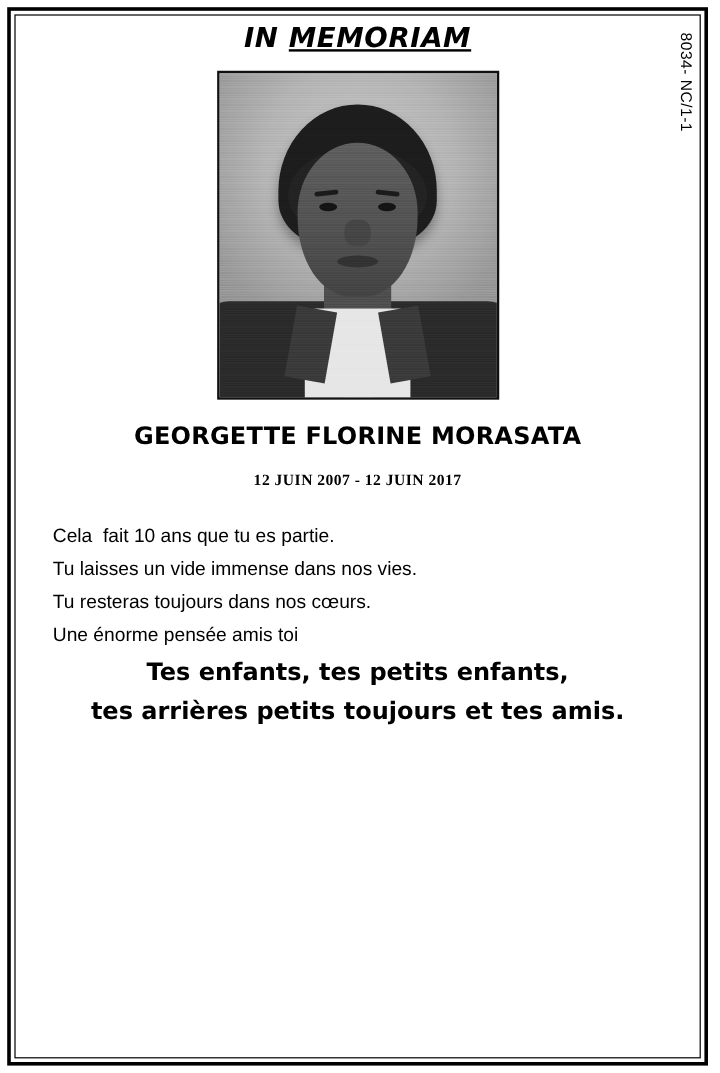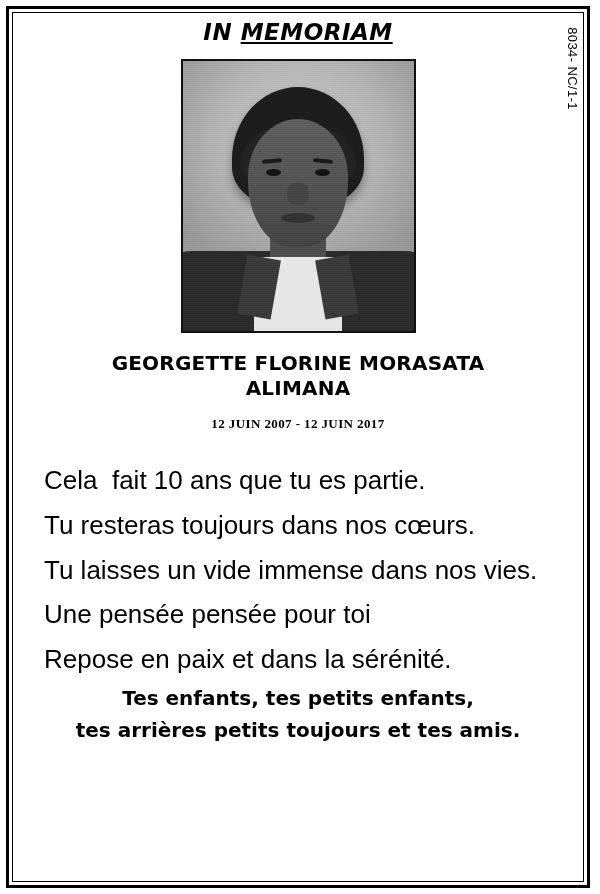--- a/index.html
+++ b/index.html
@@ -226,21 +226,21 @@
     font-family: "Liberation Serif", serif;
     font-weight: bold;
     font-size: 13px;
     letter-spacing: 0.4px;
     margin-top: 16px;
   }
 
   .poem {
     margin: 26px 0 0 26px;
     font-family: "Liberation Sans", sans-serif;
-    font-size: 26px;
+    font-size: 16px;
     line-height: 1.72;
   }
   .poem-line {
     white-space: pre-wrap;
   }
 
   .signature {
     text-align: center;
     font-family: "DejaVu Sans", sans-serif;
     font-weight: bold;
@@ -287,31 +287,29 @@
         <div class="p-eye left"></div>
         <div class="p-eye right"></div>
         <div class="p-nose"></div>
         <div class="p-mouth"></div>
         <div class="p-grain"></div>
       </div>
     </div>
 
     <div class="deceased-name">
       <span>GEORGETTE FLORINE MORASATA</span>
-      <span class="line2">ALIMANA</span>
     </div>
 
     <div class="dates">12 JUIN 2007 - 12 JUIN 2017</div>
 
     <div class="poem">
       <div class="poem-line">Cela  fait 10 ans que tu es partie.</div>
+      <div class="poem-line">Tu laisses un vide immense dans nos vies.</div>
       <div class="poem-line">Tu resteras toujours dans nos cœurs.</div>
-      <div class="poem-line">Tu laisses un vide immense dans nos vies.</div>
-      <div class="poem-line">Une pensée pensée pour toi</div>
-      <div class="poem-line">Repose en paix et dans la sérénité.</div>
+      <div class="poem-line">Une énorme pensée amis toi</div>
     </div>
 
     <div class="signature">
       <div>Tes enfants, tes petits enfants,</div>
       <div>tes arrières petits toujours et tes amis.</div>
     </div>
 
     <div class="ref-code">8034- NC/1-1</div>
   </div>
 </div>

